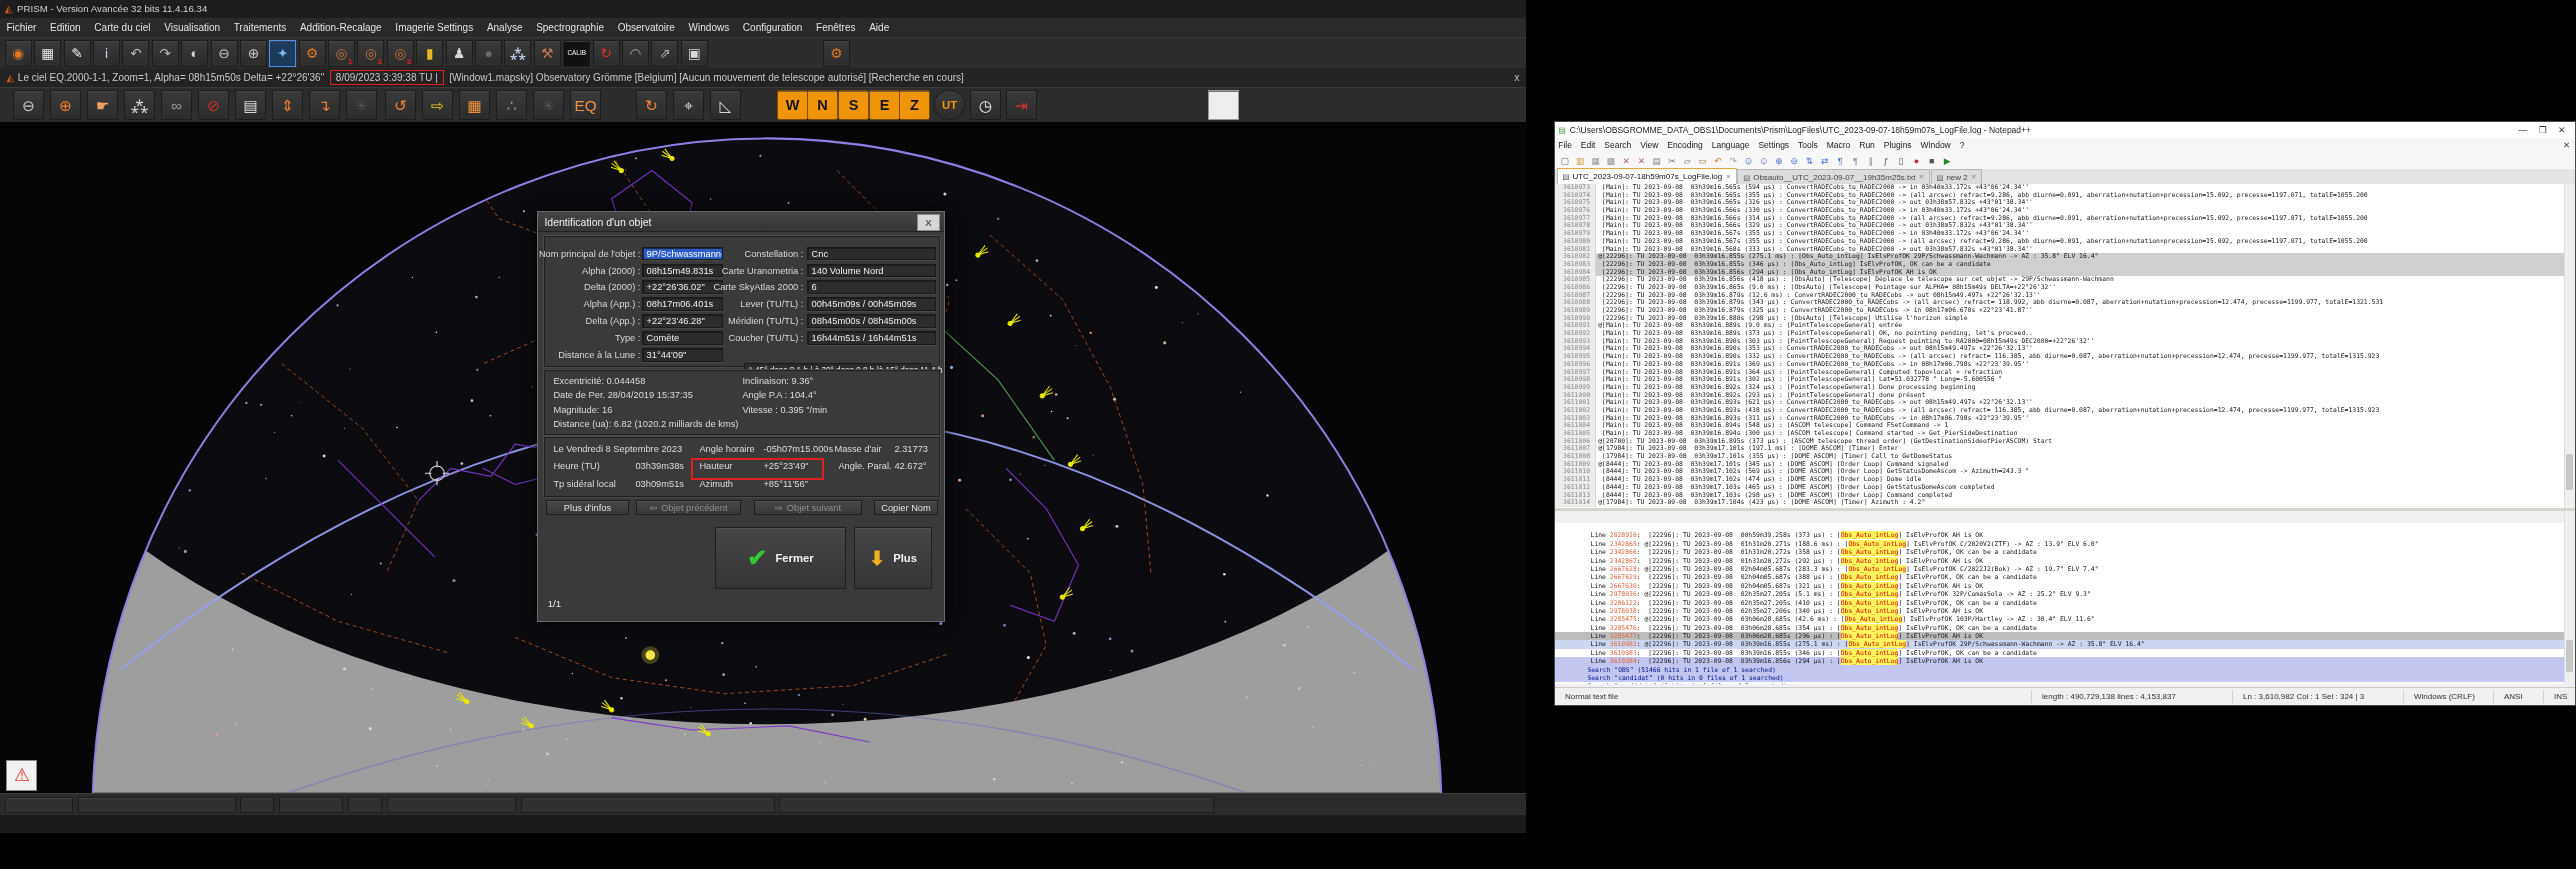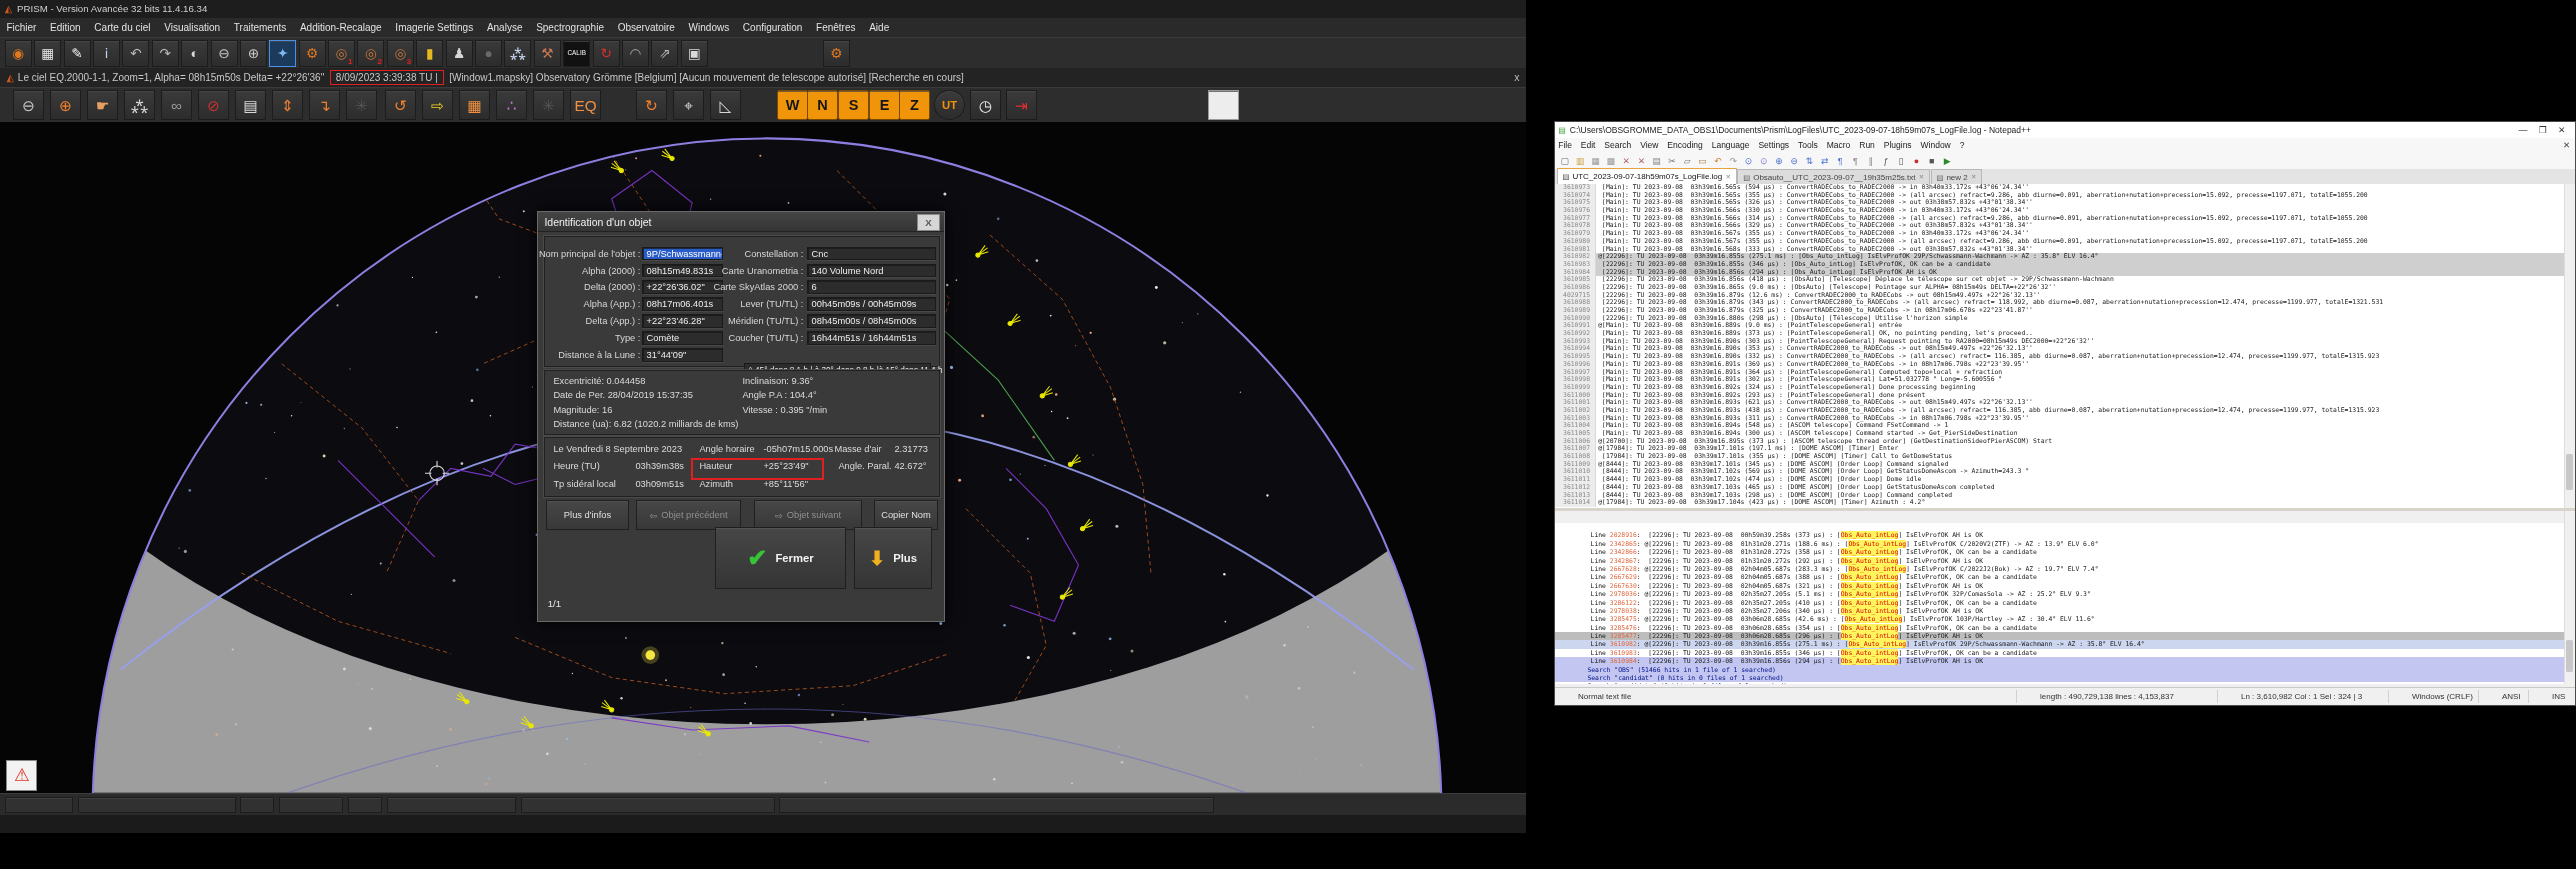--- a/index.html
+++ b/index.html
@@ -59,21 +59,21 @@
         box-shadow:inset 0.8px 0.8px 0 #191919,0 0.8px 0 #4c4c4c;color:#eee;font-size:9.3px;padding:0 3.2px;
         white-space:nowrap;overflow:hidden;box-sizing:border-box;}
   .rowL{left:0;width:180px;} .rowL .flabel{right:85px;} .rowL .fbox{left:97px;width:81px;}
   .rowR{left:181px;width:211px;} .rowR .flabel{right:134px;} .rowR .fbox{left:81px;width:129px;}
   .rowL.selval .fbox{background:#2a5cc8;color:#fff;}
   .visbox{position:absolute;left:199px;top:126px;width:187px;height:13.7px;line-height:13.7px;background:#2c2c2c;
           border:0.8px solid #1a1a1a;color:#eee;font-size:8.2px;padding:0 2.4px;white-space:nowrap;box-sizing:border-box;}
   .oline{position:absolute;font-size:9.3px;color:#dcdcdc;white-space:nowrap;}
   .eph{position:absolute;font-size:9.3px;color:#dcdcdc;white-space:nowrap;}
   .redbox{position:absolute;left:146px;top:20px;width:129px;height:17.7px;border:2.4px solid #e02020;}
-  .dbtn{position:absolute;height:30px;background:linear-gradient(#474747,#383838);border:0.8px solid #1f1f1f;
+  .dbtn{position:absolute;height:15px;background:linear-gradient(#474747,#383838);border:0.8px solid #1f1f1f;
         box-shadow:inset 0 0.8px 0 #565656;color:#e0e0e0;font-size:9.3px;display:flex;align-items:center;
         justify-content:center;gap:4px;box-sizing:border-box;}
   .dbtn.disabled{color:#909090;}
   .bigbtn{position:absolute;top:315px;height:62px;background:linear-gradient(#464646,#353535);
           border:0.8px solid #1f1f1f;box-shadow:inset 0 0.8px 0 #585858;display:flex;align-items:center;
           justify-content:center;gap:8px;color:#f2f2f2;font-size:11.3px;font-weight:bold;box-sizing:border-box;}
   .chk{color:#35c435;font-size:24px;font-weight:bold;}
   .dl{color:#f0b020;font-size:19.3px;font-weight:bold;}
   .pagecount{position:absolute;left:9.7px;top:386px;font-size:9.7px;color:#e8e8e8;}
   
@@ -111,21 +111,21 @@
            font-family:"DejaVu Sans Mono","Liberation Mono",monospace;font-size:6.4px;}
   .srow{height:8.4px;line-height:8.4px;white-space:pre;color:#1a1a1a;padding-left:4.8px;}
   .srow .lnw{color:#111;} .srow .lnw b{color:#e0663c;font-weight:normal;}
   .srow .term{color:#e00000;background:#fff65e;}
   .srow.shdr{background:#c3c6f0;color:#00128b;padding-left:1.6px;}
   .srow.ssel{background:#bdbdbd;}
   .srow.ssub{background:#ccd6ef;}
   .sr-scroll{position:absolute;right:0;top:389px;width:9.7px;height:173px;background:#f0f0f0;border-left:0.8px solid #ddd;}
   .n-status{position:absolute;left:0;right:0;bottom:0;height:17px;background:#f0f0f0;border-top:0.8px solid #c8c8c8;
             display:flex;align-items:center;font-size:8px;color:#333;}
-  .n-status .cell{height:13.7px;line-height:13.7px;border-right:0.8px solid #d0d0d0;padding:0 23px;white-space:nowrap;
+  .n-status .cell{height:13.7px;line-height:13.7px;border-right:0.8px solid #d0d0d0;padding:0 10px;white-space:nowrap;
                   overflow:hidden;box-sizing:border-box;}
   .n-status .c1{flex:1;} .n-status .c2{width:201px;} .n-status .c3{width:171px;}
   .n-status .c4{width:90px;} .n-status .c5{width:50px;} .n-status .c6{width:31px;border-right:none;}
 </style>
 </head>
 <body>
 
 <div class="screen">
 
   <div class="prism">
@@ -1031,21 +1031,21 @@
       </div>
         <div class="eline">
         <span class="gut">3610985</span>
         <span class="txt"> [22296]: TU 2023-09-08  03h39m16.856s (418 µs) : [ObsAuto] [Telescope] Déplace le télescope sur cet objet -&gt; 29P/Schwassmann-Wachmann</span>
       </div>
         <div class="eline">
         <span class="gut">3610986</span>
         <span class="txt"> [22296]: TU 2023-09-08  03h39m16.865s (9.0 ms) : [ObsAuto] [Telescope] Pointage sur ALPHA= 08h15m49s DELTA=+22°26'32''</span>
       </div>
         <div class="eline">
-        <span class="gut">4029715</span>
+        <span class="gut">3610987</span>
         <span class="txt"> [22296]: TU 2023-09-08  03h39m16.879s (12.6 ms) : ConvertRADEC2000_to_RADECobs -&gt; out 08h15m49.497s +22°26'32.13''</span>
       </div>
         <div class="eline">
         <span class="gut">3610988</span>
         <span class="txt"> [22296]: TU 2023-09-08  03h39m16.879s (343 µs) : ConvertRADEC2000_to_RADECobs -&gt; (all arcsec) refract= 118.992, abb diurne=0.087, aberration+nutation+precession=12.474, precesse=1199.977, totalE=1321.531</span>
       </div>
         <div class="eline">
         <span class="gut">3610989</span>
         <span class="txt"> [22296]: TU 2023-09-08  03h39m16.879s (325 µs) : ConvertRADEC2000_to_RADECobs -&gt; in 08h17m06.670s +22°23'41.87''</span>
       </div>

